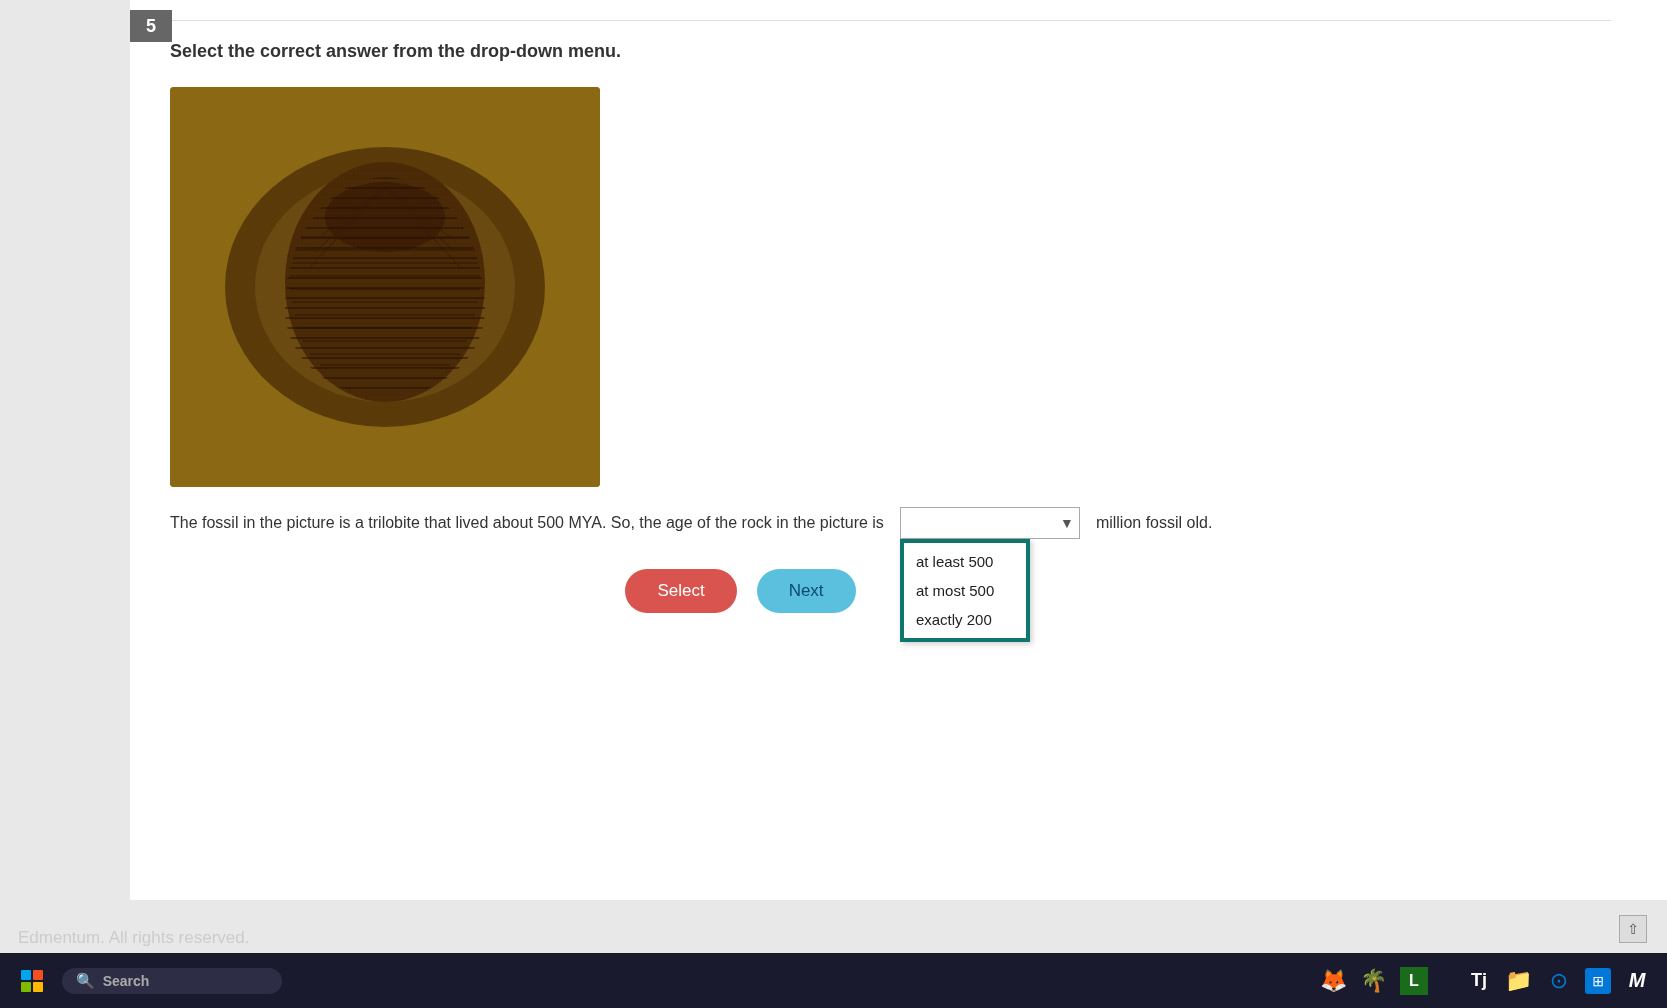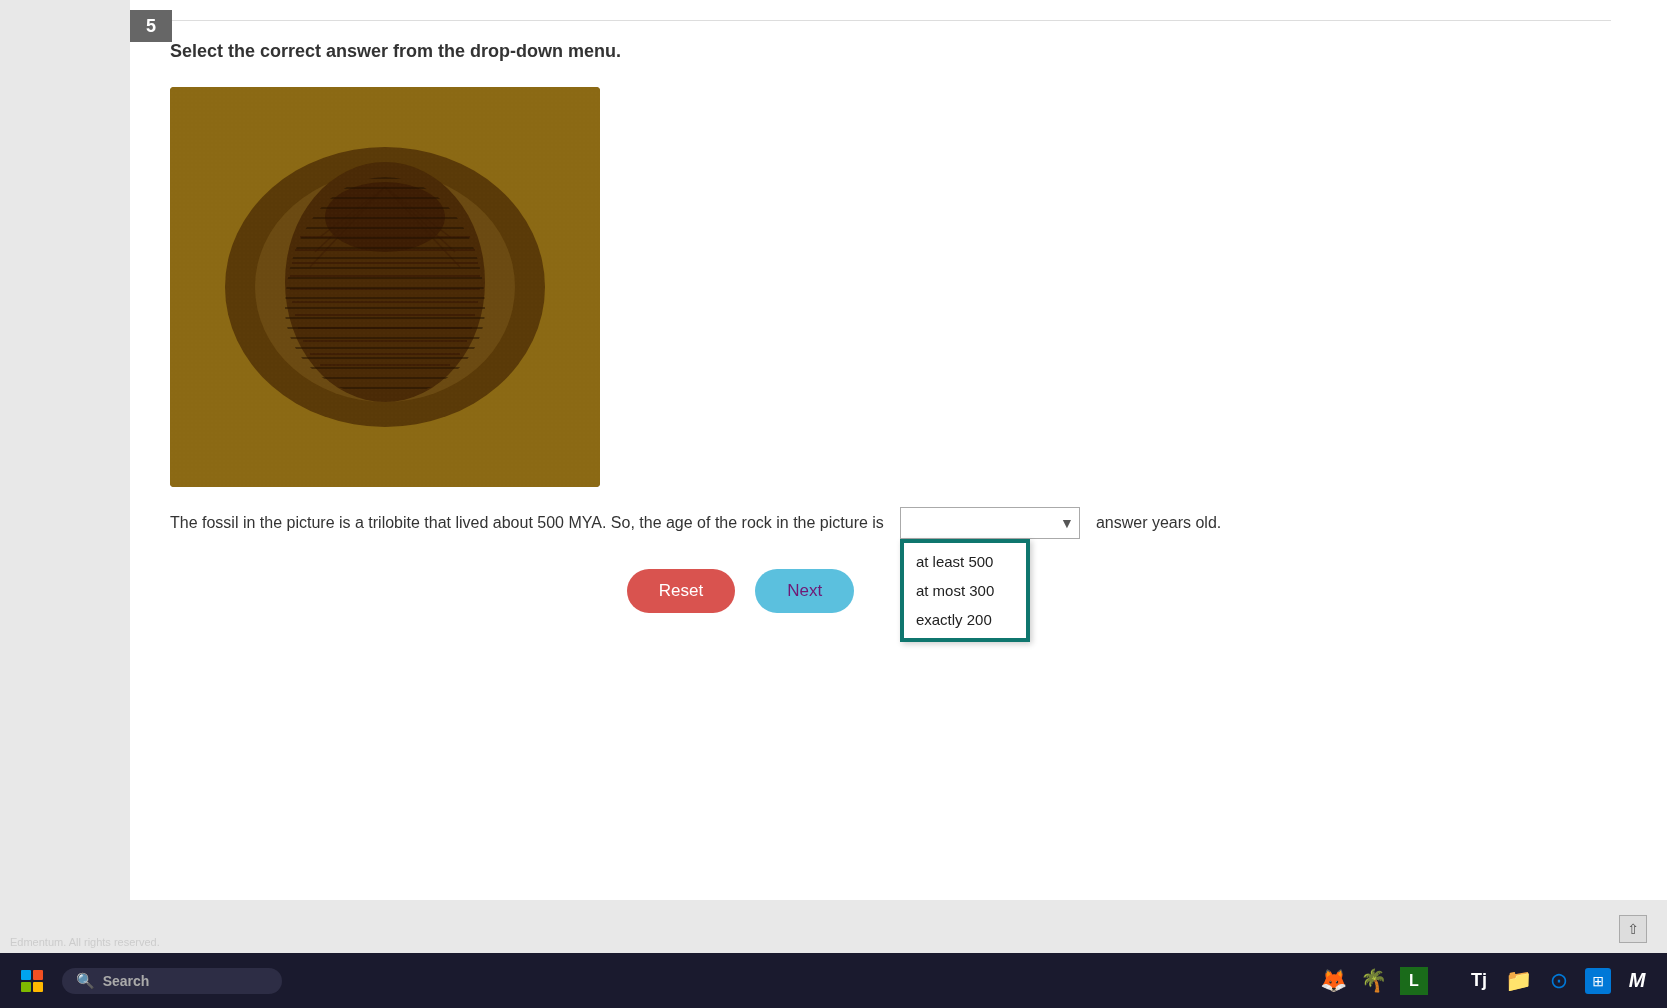--- a/index.html
+++ b/index.html
@@ -142,35 +142,35 @@
       border: none;
       border-radius: 25px;
       padding: 12px 32px;
       font-size: 17px;
       cursor: pointer;
       font-weight: 500;
     }
 
     .next-btn {
       background: #5bc0de;
-      color: #701a75;
+      color: #0c4a6e;
       border: none;
       border-radius: 25px;
       padding: 12px 32px;
       font-size: 17px;
       cursor: pointer;
       font-weight: 500;
     }
 
     .footer-copyright {
       color: #ccc;
-      font-size: 11px;
+      font-size: 17px;
       position: absolute;
       bottom: 60px;
-      left: 10px;
+      left: 18px;
     }
 
     .taskbar {
       position: absolute;
       bottom: 0;
       left: 0;
       right: 0;
       height: 55px;
       background: #1a1a2e;
       display: flex;
@@ -324,29 +324,29 @@
       <select class="dropdown-select">
         <option value=""></option>
         <option value="at_least_500">at least 500</option>
         <option value="at_most_500">at most 500</option>
         <option value="exactly_500">exactly 500</option>
       </select>
       <span class="dropdown-arrow">▼</span>
       
       <div class="dropdown-menu">
         <div class="dropdown-item">at least 500</div>
-        <div class="dropdown-item">at most 300</div>
+        <div class="dropdown-item">at most 500</div>
         <div class="dropdown-item">exactly 200</div>
       </div>
     </div>
-    <span>answer years old.</span>
+    <span>million fossil old.</span>
   </div>
 
   <div class="buttons-row">
-    <button class="reset-btn">Reset</button>
+    <button class="reset-btn">Select</button>
     <button class="next-btn">Next</button>
   </div>
 </div>
 
 <div class="footer-copyright">Edmentum. All rights reserved.</div>
 
 <div class="scroll-up-btn">⇧</div>
 
 <div class="taskbar">
   <div class="taskbar-start">

